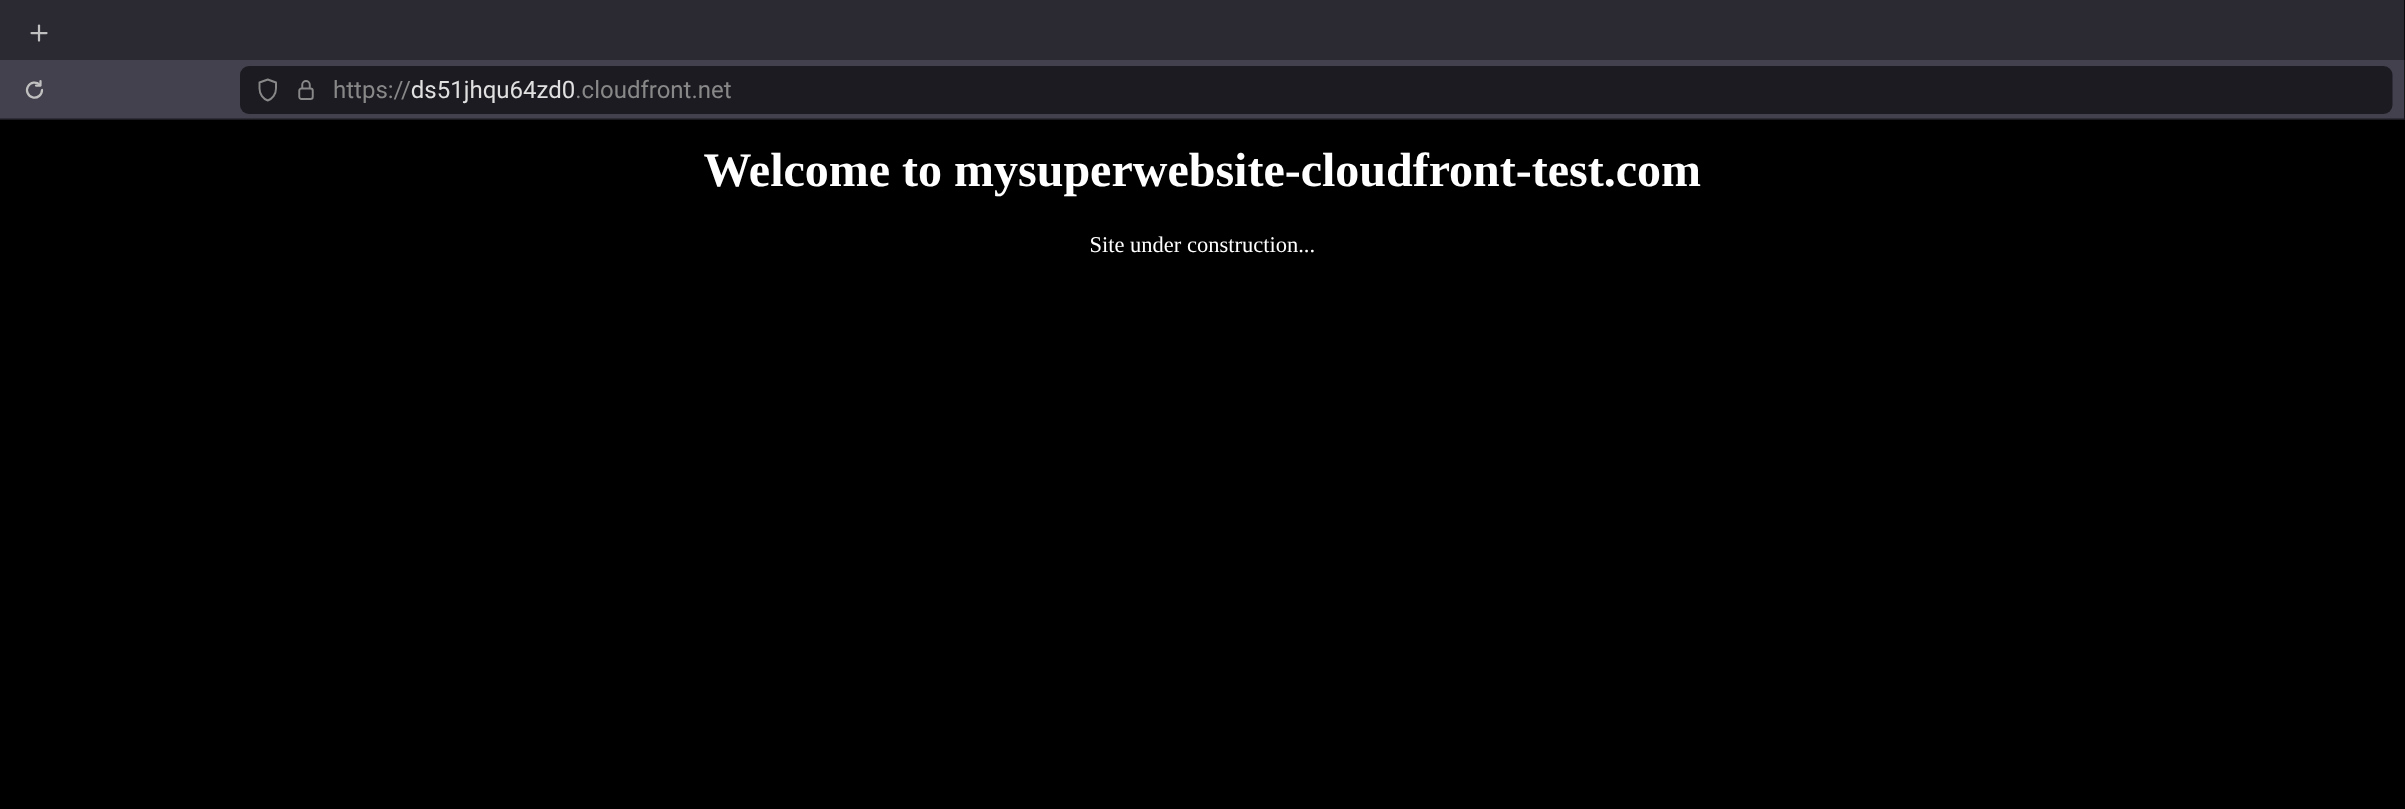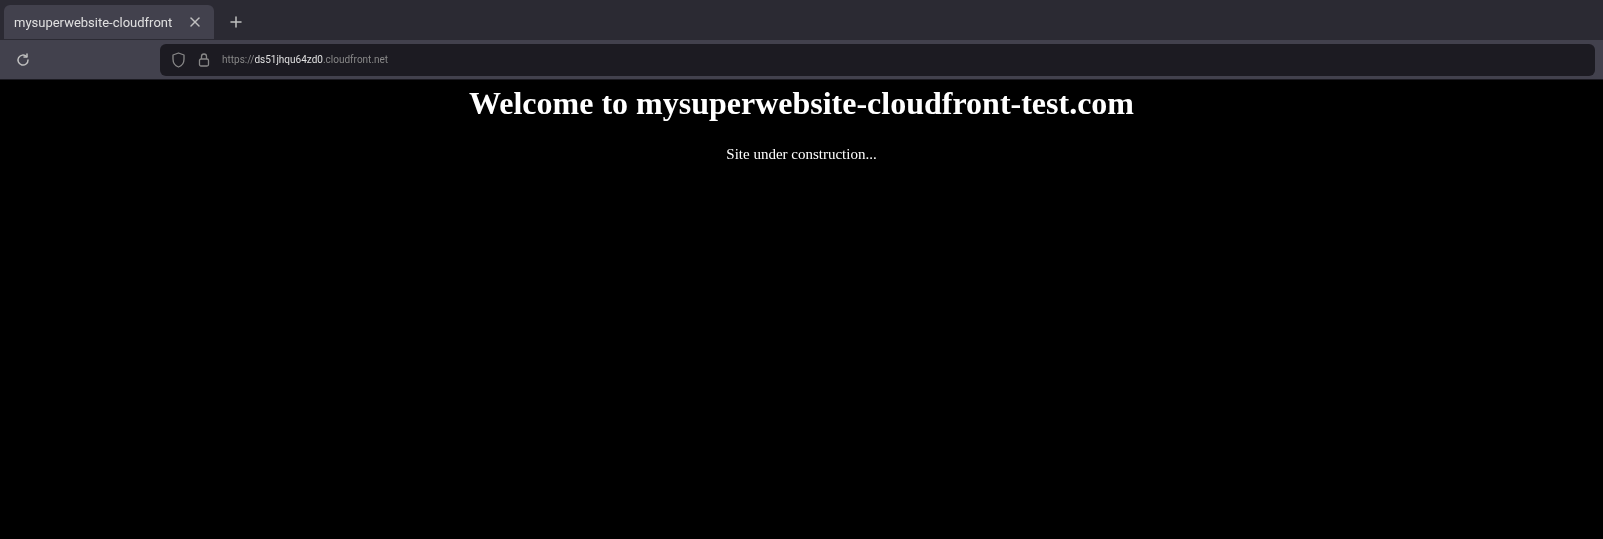--- a/index.html
+++ b/index.html
@@ -114,38 +114,39 @@
       color: #888;
       display: flex;
       align-items: center;
       justify-content: center;
       width: 16px;
       height: 16px;
     }
     
     .address-text {
       color: #888;
-      font-size: 10px;
+      font-size: 16px;
       font-family: -apple-system, BlinkMacSystemFont, "Segoe UI", Roboto, sans-serif;
     }
     
     .url-protocol {
       color: #888;
     }
     
     .url-host {
       color: #e0e0e0;
     }
     
     .url-tld {
       color: #888;
     }
     
     .page-content {
       background: #000;
+      padding-top: 10px;
       text-align: center;
       height: calc(100% - 80px);
     }
     
     .page-heading {
       color: #fff;
       font-family: Georgia, "Times New Roman", serif;
       font-size: 32px;
       font-weight: bold;
       margin-bottom: 24px;
@@ -161,29 +162,20 @@
     svg {
       display: block;
     }
   </style>
 </head>
 <body>
 
 <div class="browser-chrome">
 
   <div class="tab-bar">
-    <div class="tab">
-      <span class="tab-title">mysuperwebsite-cloudfront</span>
-      <span class="tab-close">
-        <svg width="12" height="12" viewBox="0 0 12 12">
-          <line x1="2" y1="2" x2="10" y2="10" stroke="currentColor" stroke-width="1.5" stroke-linecap="round"></line>
-          <line x1="10" y1="2" x2="2" y2="10" stroke="currentColor" stroke-width="1.5" stroke-linecap="round"></line>
-        </svg>
-      </span>
-    </div>
     <div class="new-tab-button">
       <svg width="14" height="14" viewBox="0 0 14 14">
         <line x1="7" y1="2" x2="7" y2="12" stroke="currentColor" stroke-width="1.5" stroke-linecap="round"></line>
         <line x1="2" y1="7" x2="12" y2="7" stroke="currentColor" stroke-width="1.5" stroke-linecap="round"></line>
       </svg>
     </div>
   </div>
 
   <div class="toolbar">
     <div class="reload-button">

